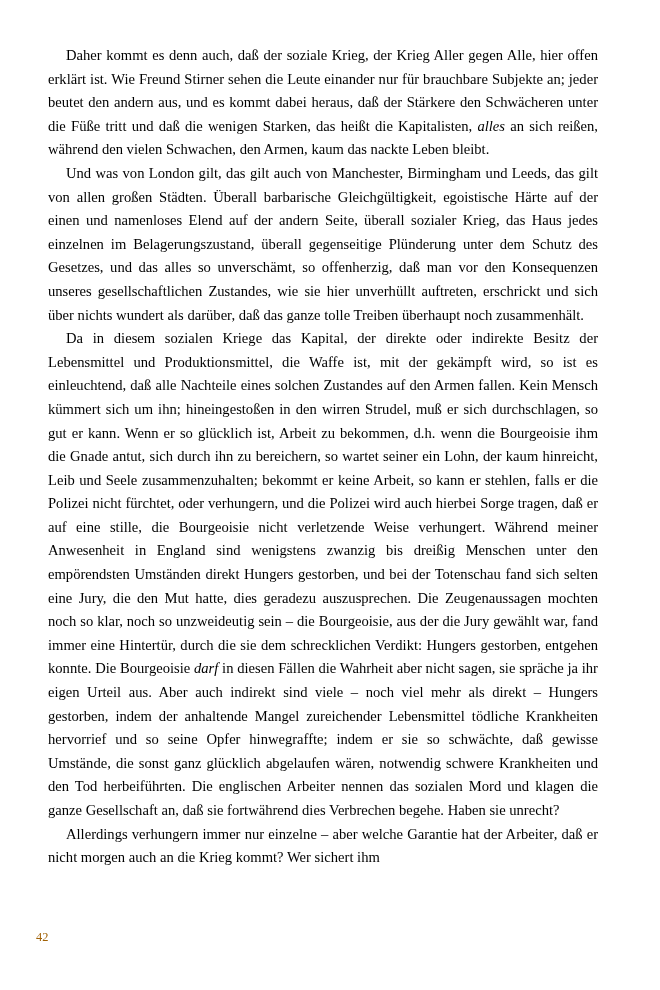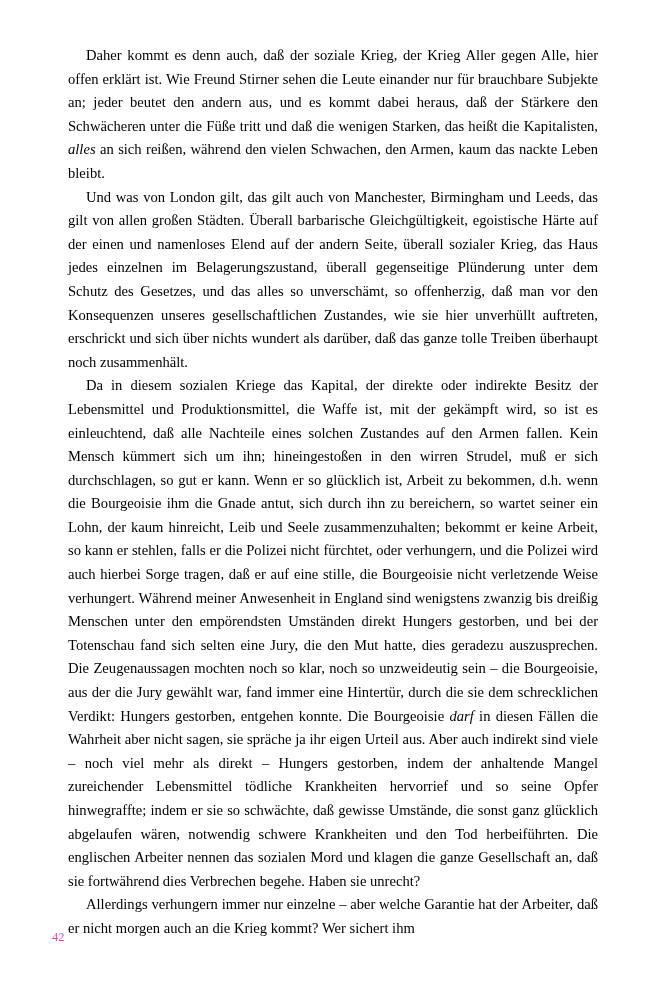--- a/index.html
+++ b/index.html
@@ -15,43 +15,43 @@
     position: relative;
     overflow: hidden;
   }
   .page {
     position: absolute;
     left: 0;
     top: 0;
     width: 660px;
     height: 990px;
     box-sizing: border-box;
-    padding: 44px 62px 0 68px;
+    padding: 44px 62px 0 48px;
   }
   .body-text {
     font-size: 14.6px;
     line-height: 23.6px;
     text-align: justify;
     text-justify: inter-word;
     hyphens: manual;
     color: #000000;
   }
   .body-text p {
     margin: 0;
     text-indent: 18px;
   }
   em {
     font-style: italic;
   }
   .folio {
     position: absolute;
-    left: 52px;
+    left: 36px;
     top: 930px;
     font-size: 12.4px;
-    color: #ec4899;
+    color: #a16207;
     font-family: "Liberation Serif", "DejaVu Serif", serif;
   }
 </style>
 </head>
 <body>
 
 <div class="page">
 
   <div class="body-text">
 

